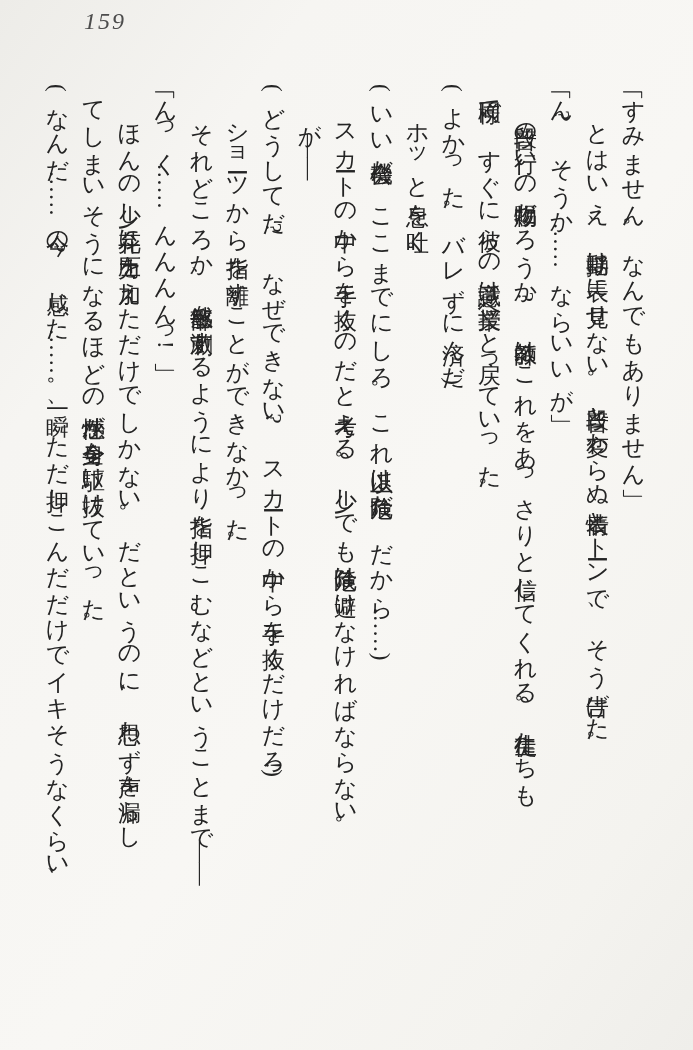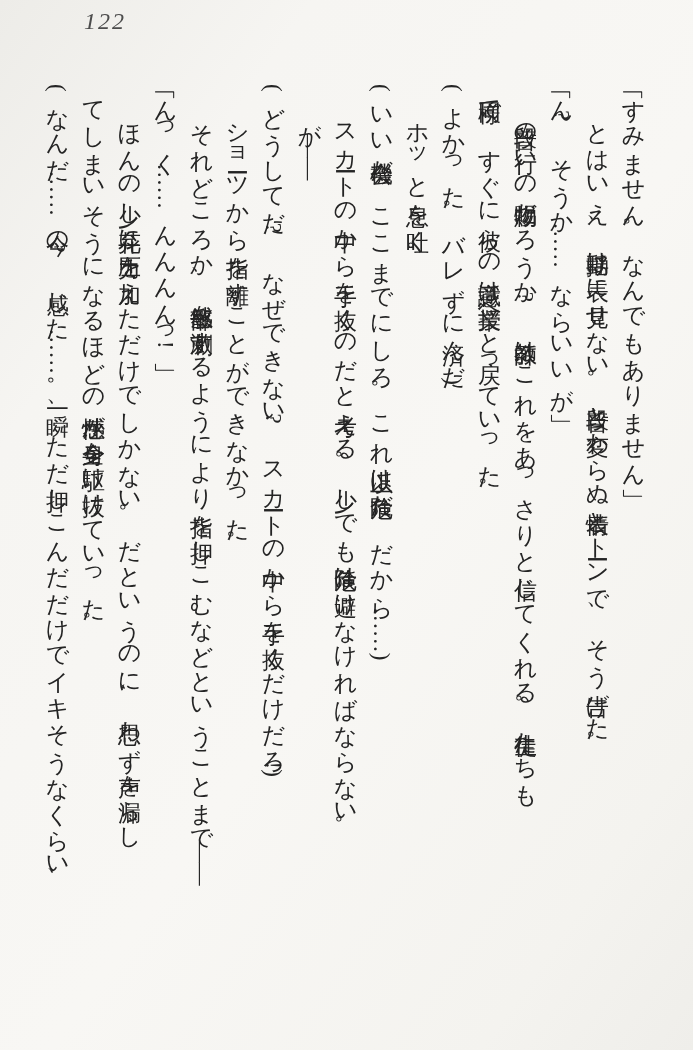--- a/index.html
+++ b/index.html
@@ -45,21 +45,21 @@
     padding: 0;
   }
   .tline.indent {
     text-indent: 24px;
   }
 </style>
 </head>
 <body>
 
 <div class="page">
-  <div class="page-number">122</div>
+  <div class="page-number">159</div>
   <div class="page-text">
     <p class="tline">「すみません。なんでもありません」</p>
     <p class="tline indent">とはいえ、動揺は表に見せない。普段と変わらぬ表情とトーンで、そう告げた。</p>
     <p class="tline">「ん?　そうか……ならいいが」</p>
     <p class="tline indent">普段の行いの賜物だろうか?　教師はこれをあっさりと信じてくれる。生徒たちも</p>
     <p class="tline">同様で、すぐに彼らの意識は授業へと戻っていった。</p>
     <p class="tline">(よかった。バレずに済んだ)</p>
     <p class="tline indent">ホッと息を吐く。</p>
     <p class="tline">(いい機会だ。ここまでにしろ。これ以上は危険だ。だから……)</p>
     <p class="tline indent">スカートの中から手を抜くのだと考える。少しでも危険は避けなければならない。</p>

